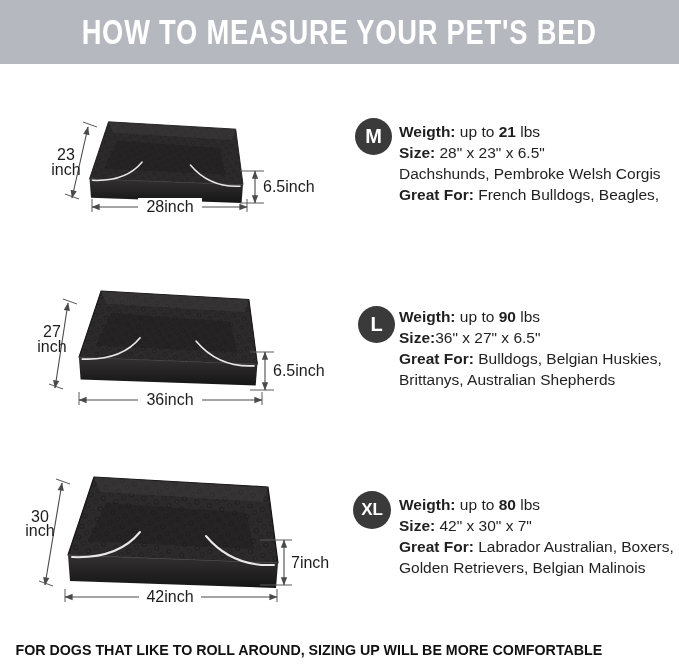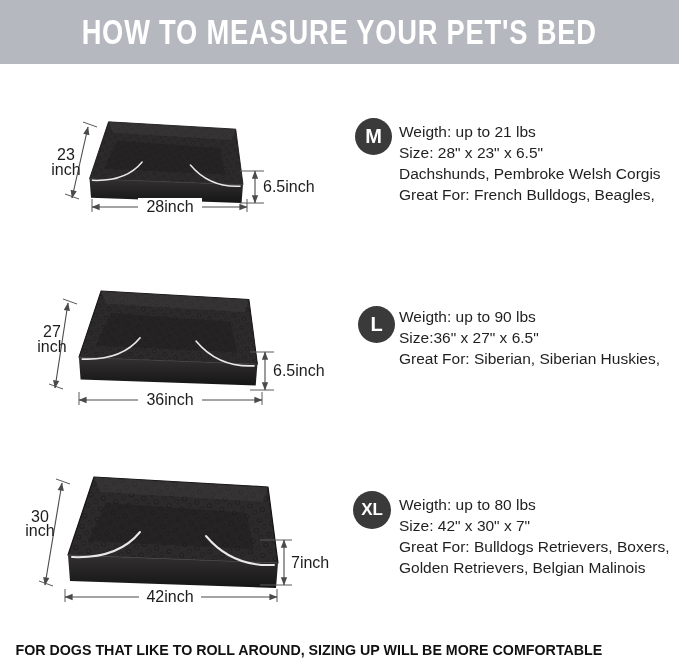--- a/index.html
+++ b/index.html
@@ -19,21 +19,21 @@
   .badge.l {left:358px;top:306px;width:37px;height:37px;font-size:20px;}
   .badge.xl{left:353px;top:491px;width:38px;height:38px;font-size:17px;text-align:right;}
 
   
   .spec{position:absolute;left:399px;width:280px;color:#1f1f1f;font-size:15.5px;
         line-height:21px;}
   .spec.m {top:121px;}
   .spec.l {top:306px;}
   .spec.xl{top:494px;}
   .spec .line{white-space:nowrap;}
-  .spec b{font-weight:400;}
+  .spec b{font-weight:700;}
 
   
   .dim-svg{position:absolute;left:0;}
   #svg-m {top:95px;}
   #svg-l {top:268px;}
   #svg-xl{top:452px;}
   .arr line{stroke:#4a4a4a;stroke-width:1.1;}
   .arr line.tick{stroke:#5a5a5a;stroke-width:1;}
   .dim-svg text{font-family:"Liberation Sans",sans-serif;font-size:16px;fill:#1c1c1c;}
 
@@ -129,21 +129,22 @@
       <text x="52" y="84" text-anchor="middle">inch</text>
       <text x="170" y="137" text-anchor="middle">36inch</text>
       <text x="273" y="108">6.5inch</text>
     </svg>
 
     <div class="badge l">L</div>
 
     <div class="spec l">
       <div class="line"><b>Weigth:</b><span> up to </span><b>90</b><span> lbs</span></div>
       <div class="line"><b>Size:</b><span>36" x 27" x 6.5"</span></div>
-      <div class="line"><b>Great For:</b><span> Siberian, Siberian Huskies,</span></div>
+      <div class="line"><b>Great For:</b><span> Bulldogs, Belgian Huskies,</span></div>
+      <div class="line"><span>Brittanys, Australian Shepherds</span></div>
     </div>
   </section>
 
   <section>
     <svg id="svg-xl" class="dim-svg" width="340" height="170" viewBox="0 0 340 170">
       <use href="#bed" x="54" y="17" width="240" height="130"></use>
       <g class="arr">
         <line class="tick" x1="56" y1="27" x2="70" y2="32"></line>
         <line class="tick" x1="39" y1="129" x2="53" y2="134"></line>
         <line x1="62" y1="31" x2="45" y2="133" marker-start="url(#ah)" marker-end="url(#ah)"></line>
@@ -159,21 +160,21 @@
       <text x="40" y="84" text-anchor="middle">inch</text>
       <text x="170" y="150" text-anchor="middle">42inch</text>
       <text x="291" y="116">7inch</text>
     </svg>
 
     <div class="badge xl">XL</div>
 
     <div class="spec xl">
       <div class="line"><b>Weigth:</b><span> up to </span><b>80</b><span> lbs</span></div>
       <div class="line"><b>Size:</b><span> 42" x 30" x 7"</span></div>
-      <div class="line"><b>Great For:</b><span> Bulldogs Retrievers, Boxers,</span></div>
+      <div class="line"><b>Great For:</b><span> Labrador Australian, Boxers,</span></div>
       <div class="line"><span>Golden Retrievers, Belgian Malinois</span></div>
     </div>
   </section>
 
   <footer class="footer">
     <div class="note">FOR DOGS THAT LIKE TO ROLL AROUND, SIZING UP WILL BE MORE COMFORTABLE</div>
   </footer>
 
 </div>
 

